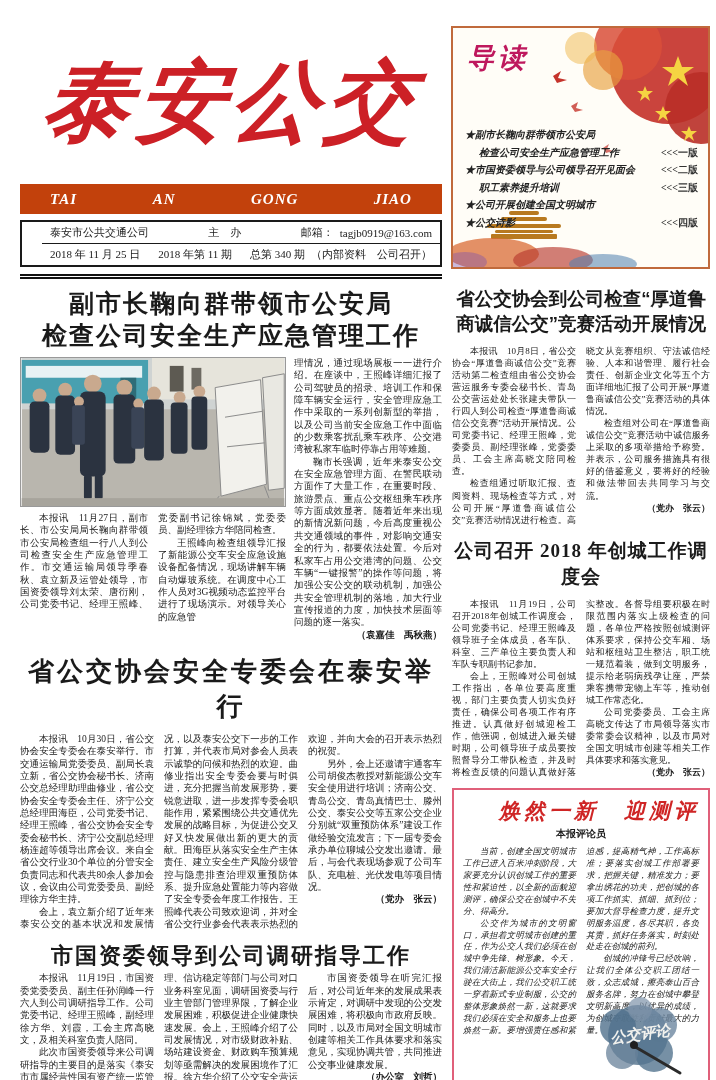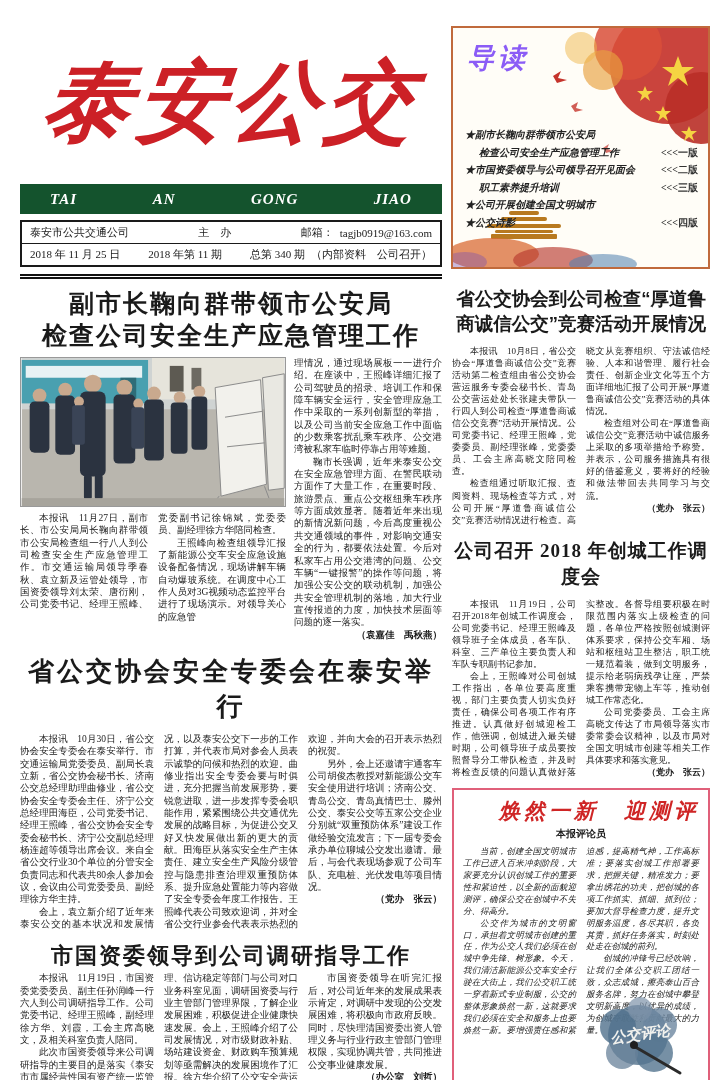--- a/index.html
+++ b/index.html
@@ -13,40 +13,40 @@
   .top { display:flex; gap:9px; padding:26px 6px 0 20px; align-items:flex-start; }
   .mast { width:422px; }
   .calli {
     height:158px; text-align:center; color:#cc2026;
     font-family:"DejaVu Serif", serif; font-style:italic; font-weight:bold;
     font-size:88px; line-height:150px; letter-spacing:6px;
     transform:skewX(-6deg);
     white-space:nowrap;
   }
   .bluebar {
-    height:30px; background:#14532d; color:#fff; display:flex;
+    height:30px; background:#c2410c; color:#fff; display:flex;
     justify-content:space-between; align-items:center; padding:0 30px;
     font-family:"Liberation Serif", serif; font-style:italic; font-weight:bold;
     font-size:15px; letter-spacing:1px; margin-bottom:6px;
   }
-  .infobox { border:2px solid #1a1a1a; font-size:11px; }
+  .infobox { border:2px solid #1a1a1a; font-size:11px;padding-left:20px; }
   .inforow { display:flex; align-items:center; padding:3px 8px; gap:6px; }
   .inforow + .inforow { border-top:1px solid #1a1a1a; }
   .inforow .sp { flex:1; }
   .email { color:#1a1a1a; }
   .rule2 { margin-top:7px; height:5px; border-top:2px solid #111; border-bottom:2px solid #111; }
   
   .guide {
     width:259px; height:243px; border:2px solid #c06a3c; position:relative;
     background:#fffdf7; overflow:hidden; flex:none;
   }
   .g-art { position:absolute; inset:0; }
   .g-title {
     position:absolute; top:12px; left:14px; font-weight:bold; font-size:27px;
-    font-style:italic; letter-spacing:4px; color:#8b5cf6; z-index:2;
+    font-style:italic; letter-spacing:4px; color:#be185d; z-index:2;
     font-family:"DejaVu Serif", serif;
   }
   .g-list { position:absolute; left:12px; right:10px; top:98px; z-index:2;
     font-size:10px; font-weight:bold; font-style:italic; line-height:1.75; color:#222; }
   .g-item { display:flex; justify-content:space-between; }
   .g-sub { padding-left:14px; }
   .g-pg { font-style:normal; font-weight:bold; color:#333; }
   
   .cols { display:flex; gap:10px; padding:8px 6px 0 20px; }
   .colL { width:422px; flex:none; }
@@ -250,21 +250,21 @@
           <p>另外，会上还邀请宇通客车公司胡俊杰教授对新能源公交车安全使用进行培训；济南公交、青岛公交、青岛真情巴士、滕州公交、泰安公交等五家公交企业分别就“双重预防体系”建设工作做经验交流发言；下一届专委会承办单位聊城公交发出邀请。最后，与会代表现场参观了公司车队、充电桩、光伏发电等项目情况。</p>
           <div class="byline">（党办　张云）</div>
         </div>
       </div>
 
       <div>
         <div class="h3">市国资委领导到公司调研指导工作</div>
         <div class="txt c3">
           <p>本报讯　11月19日，市国资委党委委员、副主任孙润峰一行六人到公司调研指导工作。公司党委书记、经理王照峰，副经理徐方华、刘霞，工会主席高晓文，及相关科室负责人陪同。</p>
           <p>此次市国资委领导来公司调研指导的主要目的是落实《泰安市市属经营性国有资产统一监管实施方案》，更好地履行政府出资人的义务，组织国资委产权管理、信访稳定等部门与公司对口业务科室见面，调研国资委与行业主管部门管理界限，了解企业发展困难，积极促进企业健康快速发展。会上，王照峰介绍了公司发展情况，对市级财政补贴、场站建设资金、财政购车预算规划等亟需解决的发展困境作了汇报。徐方华介绍了公交安全营运工作情况，高晓文就信访稳定工作中的难点问题作了汇报。</p>
-          <p>市国资委领导在听完汇报后，对公司近年来的发展成果表示肯定，对调研中发现的公交发展困难，将积极向市政府反映。同时，尽快理清国资委出资人管理义务与行业行政主管部门管理权限，实现协调共管，共同推进公交事业健康发展。</p>
+          <p>市国资委领导在听完汇报后，对公司近年来的发展成果表示肯定，对调研中发现的公交发展困难，将积极向市政府反映。同时，以及市局对全国文明城市创建等相关工作具体要求和落实意见，实现协调共管，共同推进公交事业健康发展。</p>
           <div class="byline">（办公室　刘哲）</div>
         </div>
       </div>
     </div>
 
     <div class="colR">
 
       <div>
         <div class="rh1">省公交协会到公司检查“厚道鲁商诚信公交”竞赛活动开展情况</div>
         <div class="txt rtxt c2">

